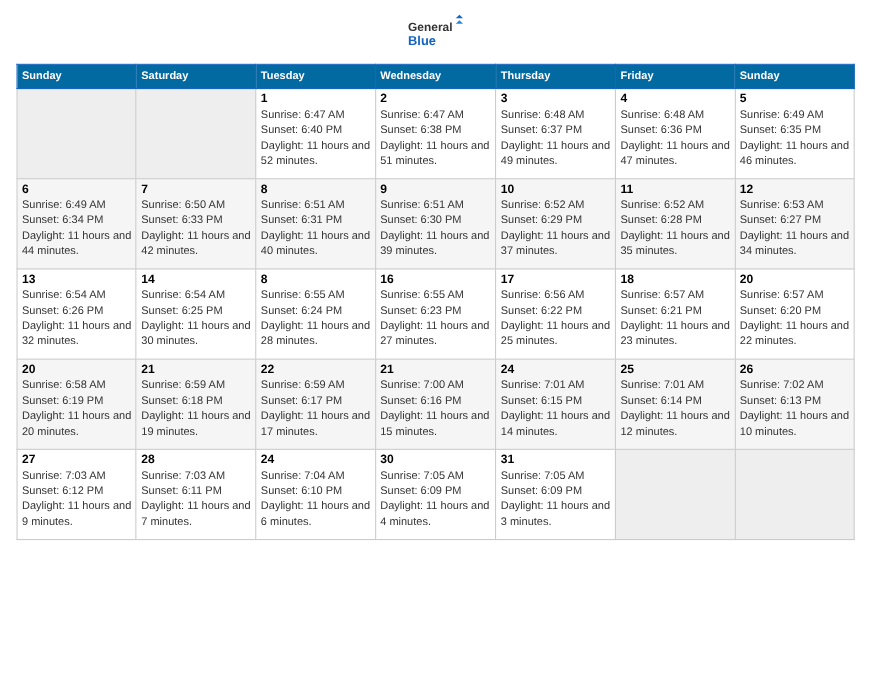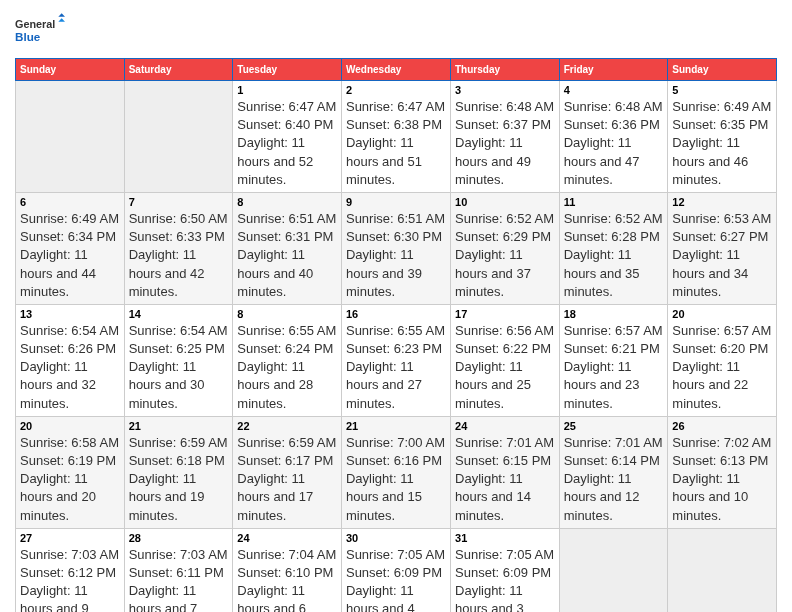--- a/index.html
+++ b/index.html
@@ -10,21 +10,21 @@
       background: #fff;
       overflow: hidden;
     }
     .page {
       width: 792px;
       height: 612px;
       padding: 10px 15px;
     }
     .header {
       display: flex;
-      justify-content: flex-start;
+      justify-content: center;
       align-items: flex-start;
       margin-bottom: 8px;
     }
     .logo {
       display: flex;
       align-items: center;
       gap: 4px;
     }
     .title-block {
       text-align: right;
@@ -37,21 +37,21 @@
     .subtitle {
       font-size: 14px;
       color: #555;
     }
     table {
       width: 100%;
       border-collapse: collapse;
       font-size: 9px;
     }
     thead tr th {
-      background: #ef4444;
+      background: #0369a1;
       color: #fff;
       padding: 5px 4px;
       text-align: left;
       font-size: 10px;
       font-weight: bold;
       border: 1px solid #1565c0;
     }
     tbody tr td {
       border: 1px solid #ccc;
       vertical-align: top;
@@ -63,21 +63,21 @@
     tbody tr:nth-child(even) td {
       background: #f5f5f5;
     }
     .day-num {
       font-weight: bold;
       font-size: 11px;
       display: block;
       margin-bottom: 2px;
     }
     .day-detail {
-      font-size: 13px;
+      font-size: 10px;
       color: #333;
       line-height: 1.4;
     }
     .empty-cell {
       background: #eee !important;
     }
     td.empty-cell {
       background: #eeeeee !important;
     }
   </style>

